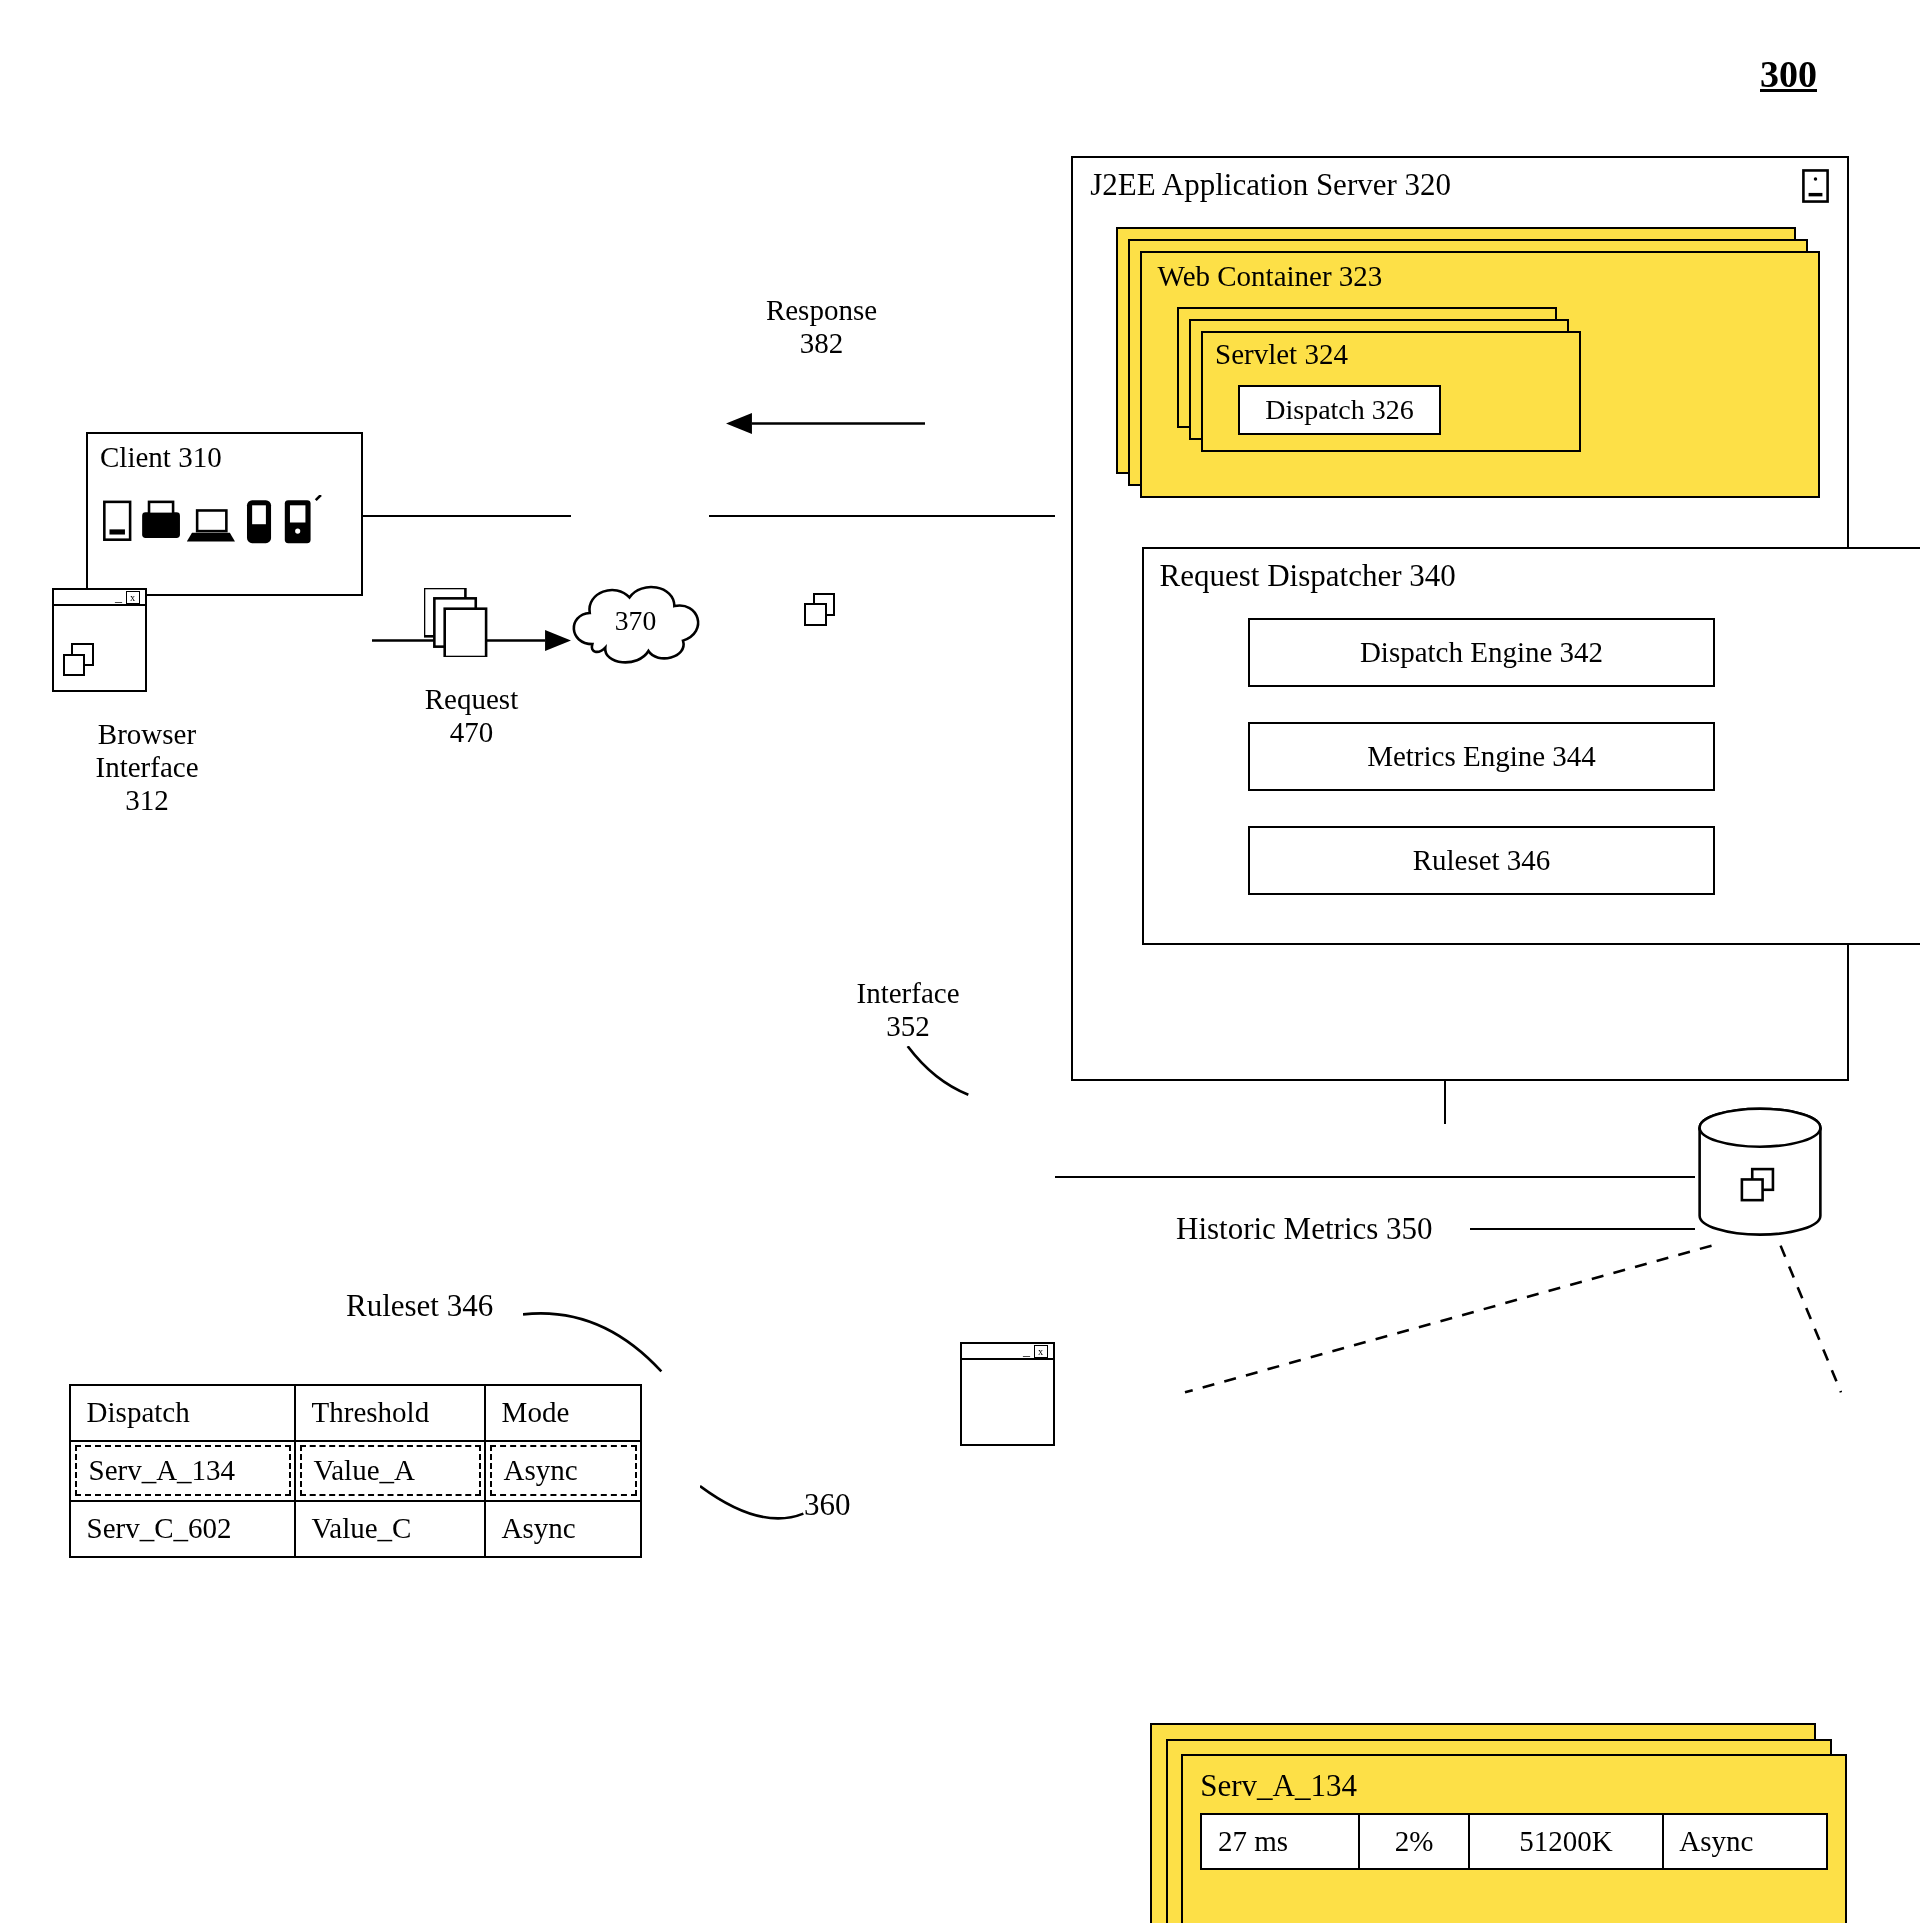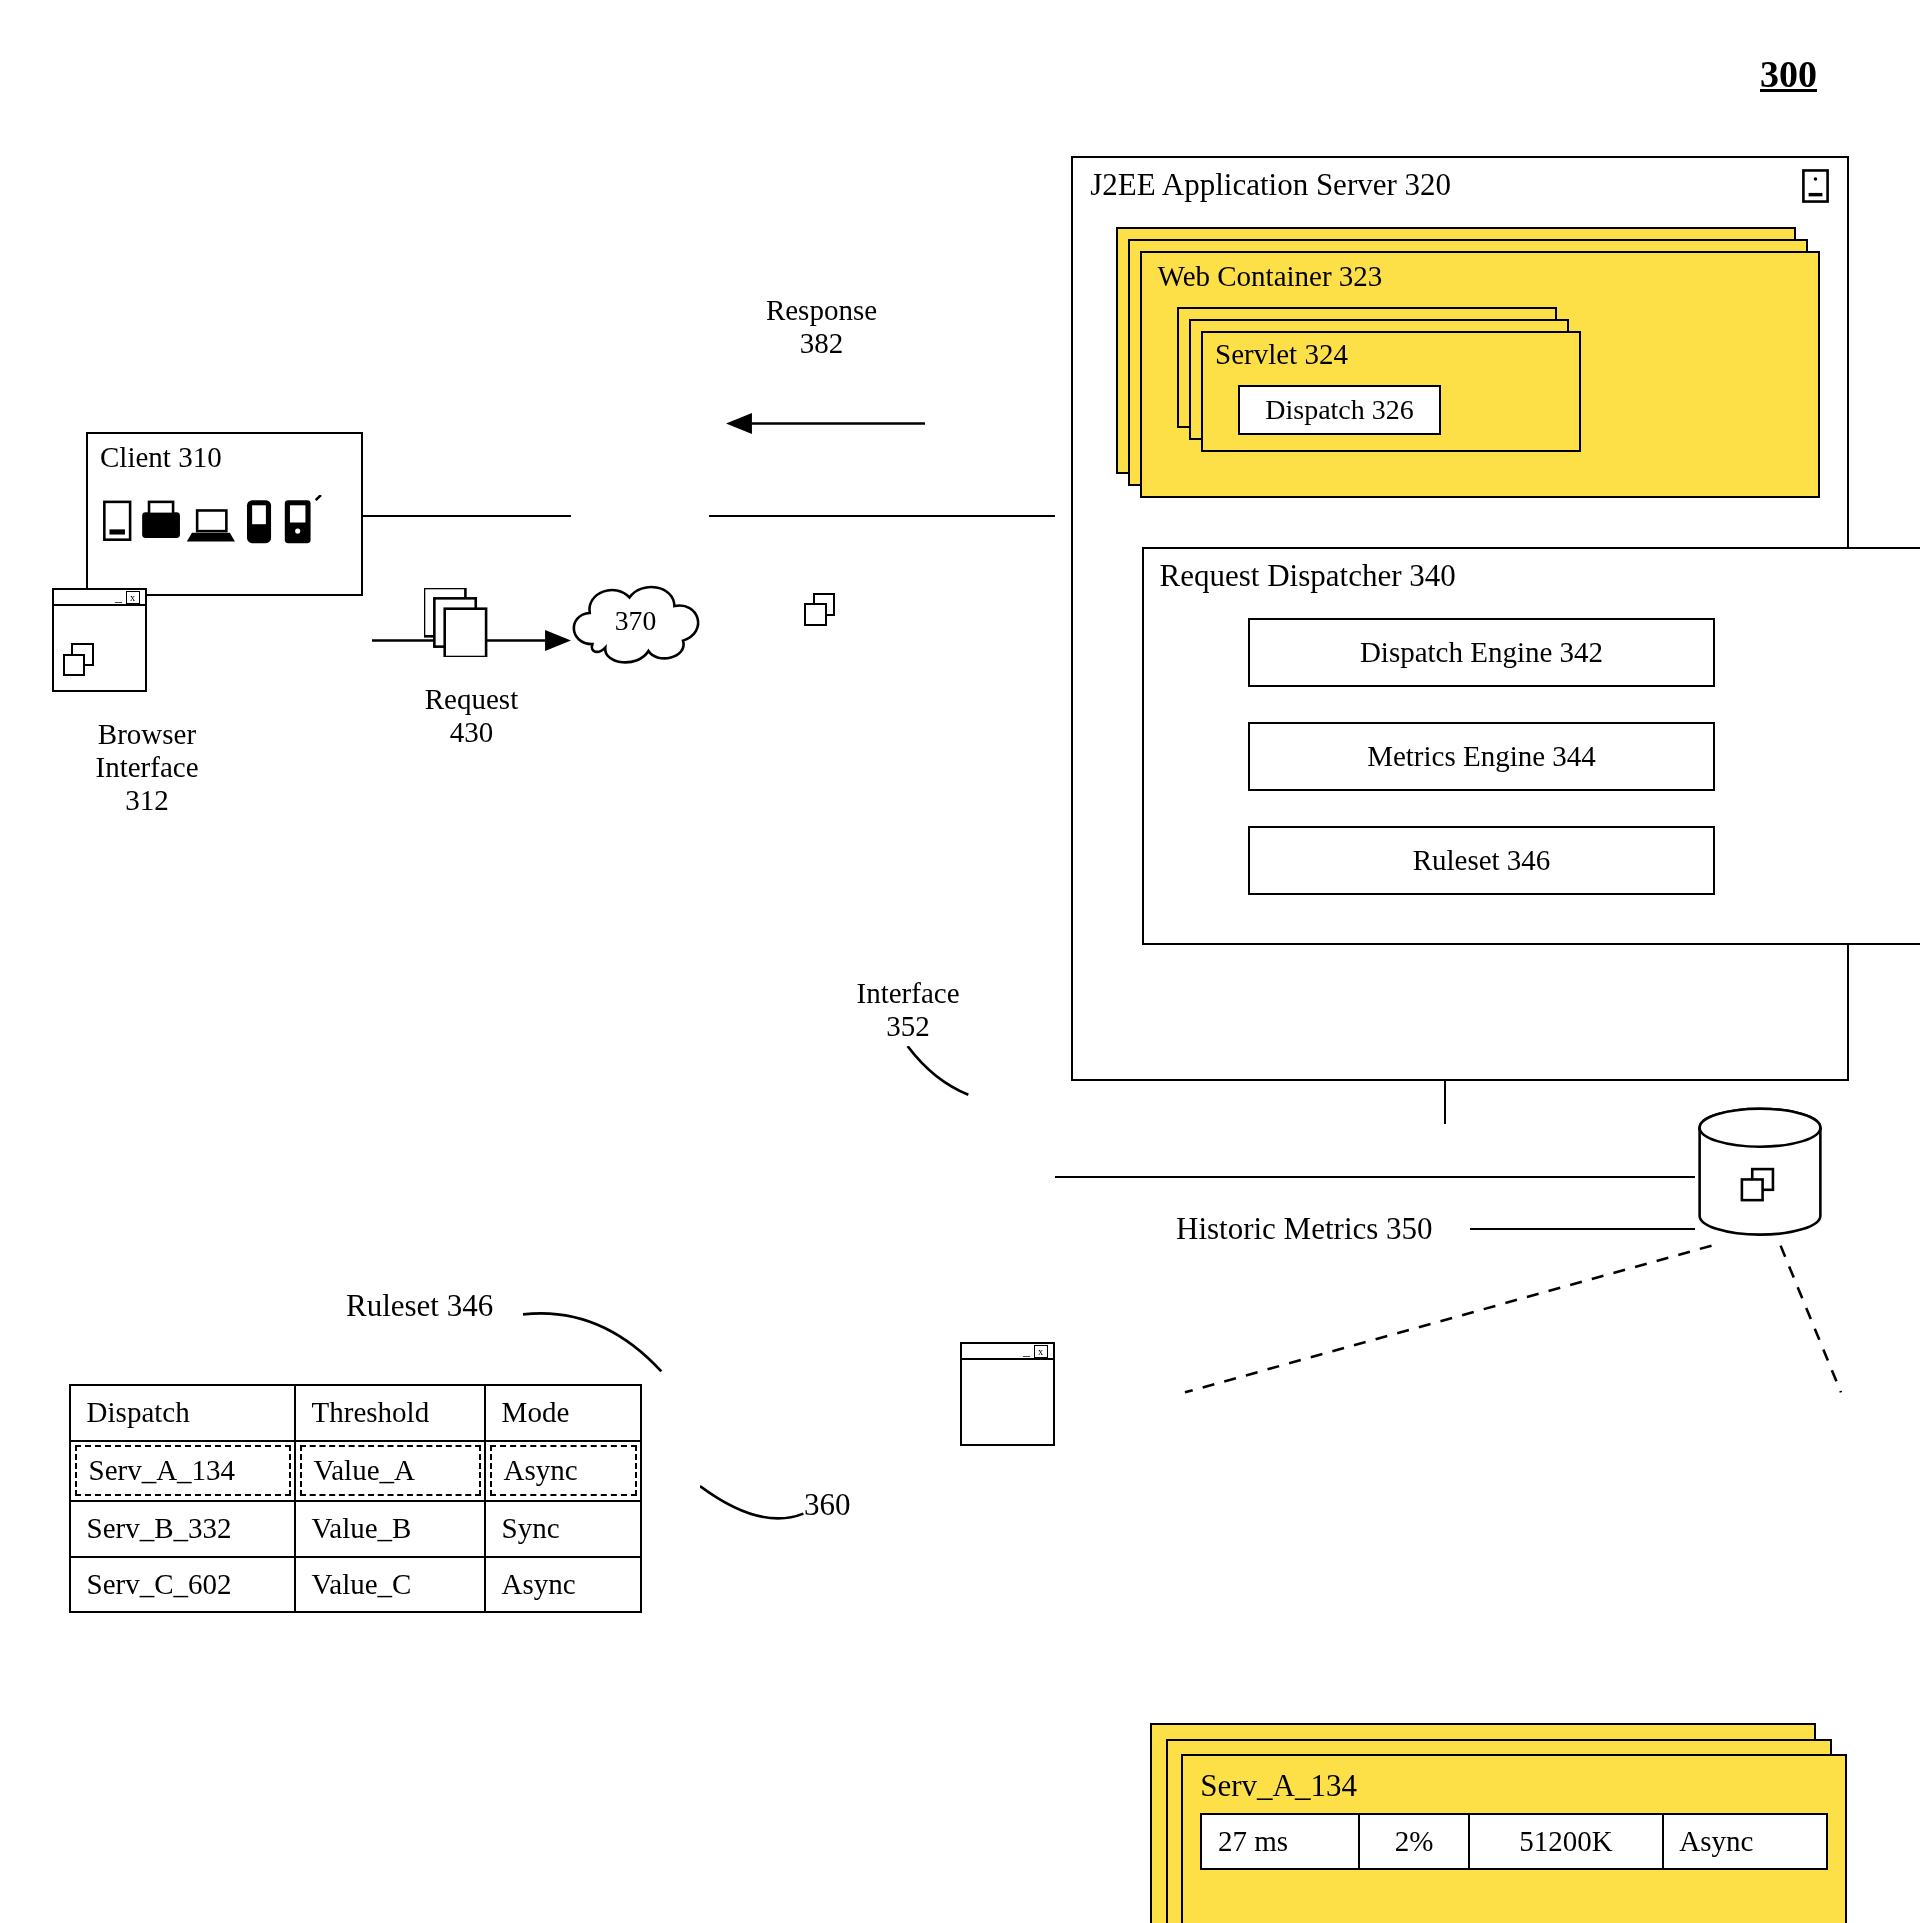--- a/index.html
+++ b/index.html
@@ -149,21 +149,21 @@
 </div>
 
 <div class="abs" style="top:588px; left:424px;">
   <svg width="69" height="69" viewBox="0 0 80 80">
     <rect x="0" y="0" width="48" height="56" fill="#fff" stroke="#000" stroke-width="3"></rect>
     <rect x="12" y="12" width="48" height="56" fill="#fff" stroke="#000" stroke-width="3"></rect>
     <rect x="24" y="24" width="48" height="56" fill="#fff" stroke="#000" stroke-width="3"></rect>
   </svg>
 </div>
 <div class="abs label" style="top:683px; left:398px; width:147px; font-size:29px; white-space:pre-line;">Request
-430</div>
+470</div>
 
 <div class="abs" style="top:406px; left:726px;">
   <svg width="199" height="35" viewBox="0 0 230 40">
     <line x1="30" y1="20" x2="230" y2="20" stroke="#000" stroke-width="3"></line>
     <polygon points="30,8 0,20 30,32" fill="#000"></polygon>
   </svg>
 </div>
 <div class="abs docs-ic" style="top:387px; left:804px;">
   <div class="sq a"></div>
     <div class="sq b"></div>
@@ -227,25 +227,20 @@
             <div class="dashed-box">Serv_A_134</div>
           </td>
       <td style="border:2.6px solid #000 !important;">
             <div class="dashed-box">Value_A</div>
           </td>
       <td style="border:2.6px solid #000 !important;">
             <div class="dashed-box">Async</div>
           </td>
     </tr>
     <tr>
-      <td>Serv_B_332</td>
-      <td>Value_B</td>
-      <td>Sync</td>
-    </tr>
-    <tr>
       <td>Serv_C_602</td>
       <td>Value_C</td>
       <td>Async</td>
     </tr>
   </tbody>
     </table>
 </div>
 
 <div class="abs" style="top:1487px; left:804px; font-size:31px;">360</div>
 <div class="abs" style="top:1479px; left:700px;">

